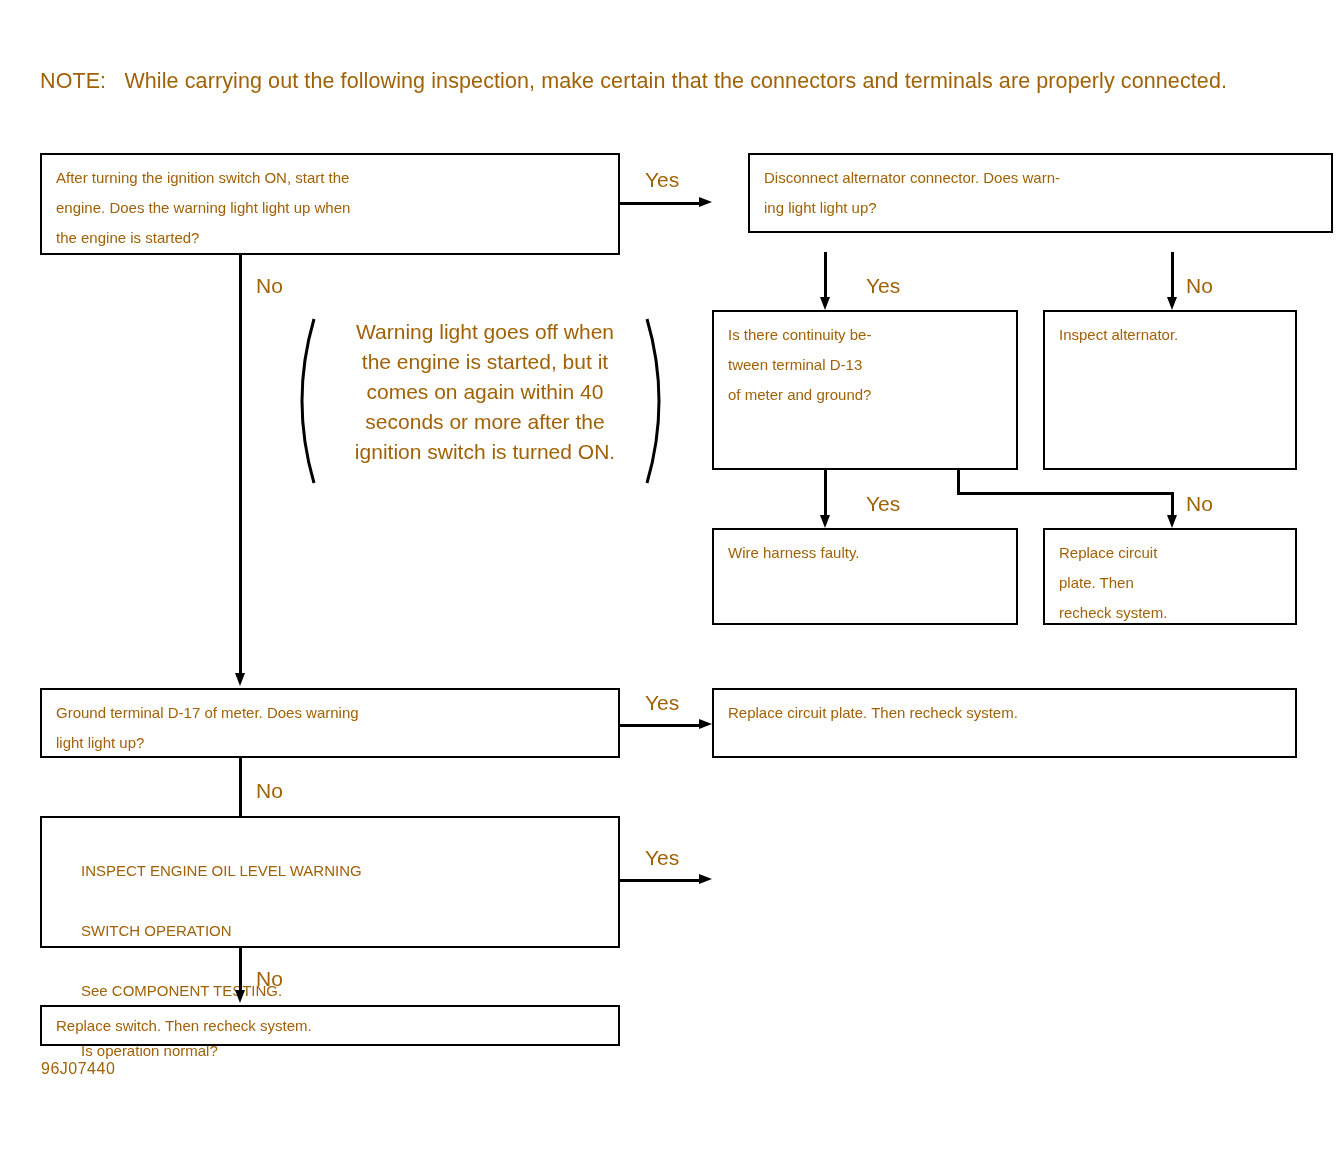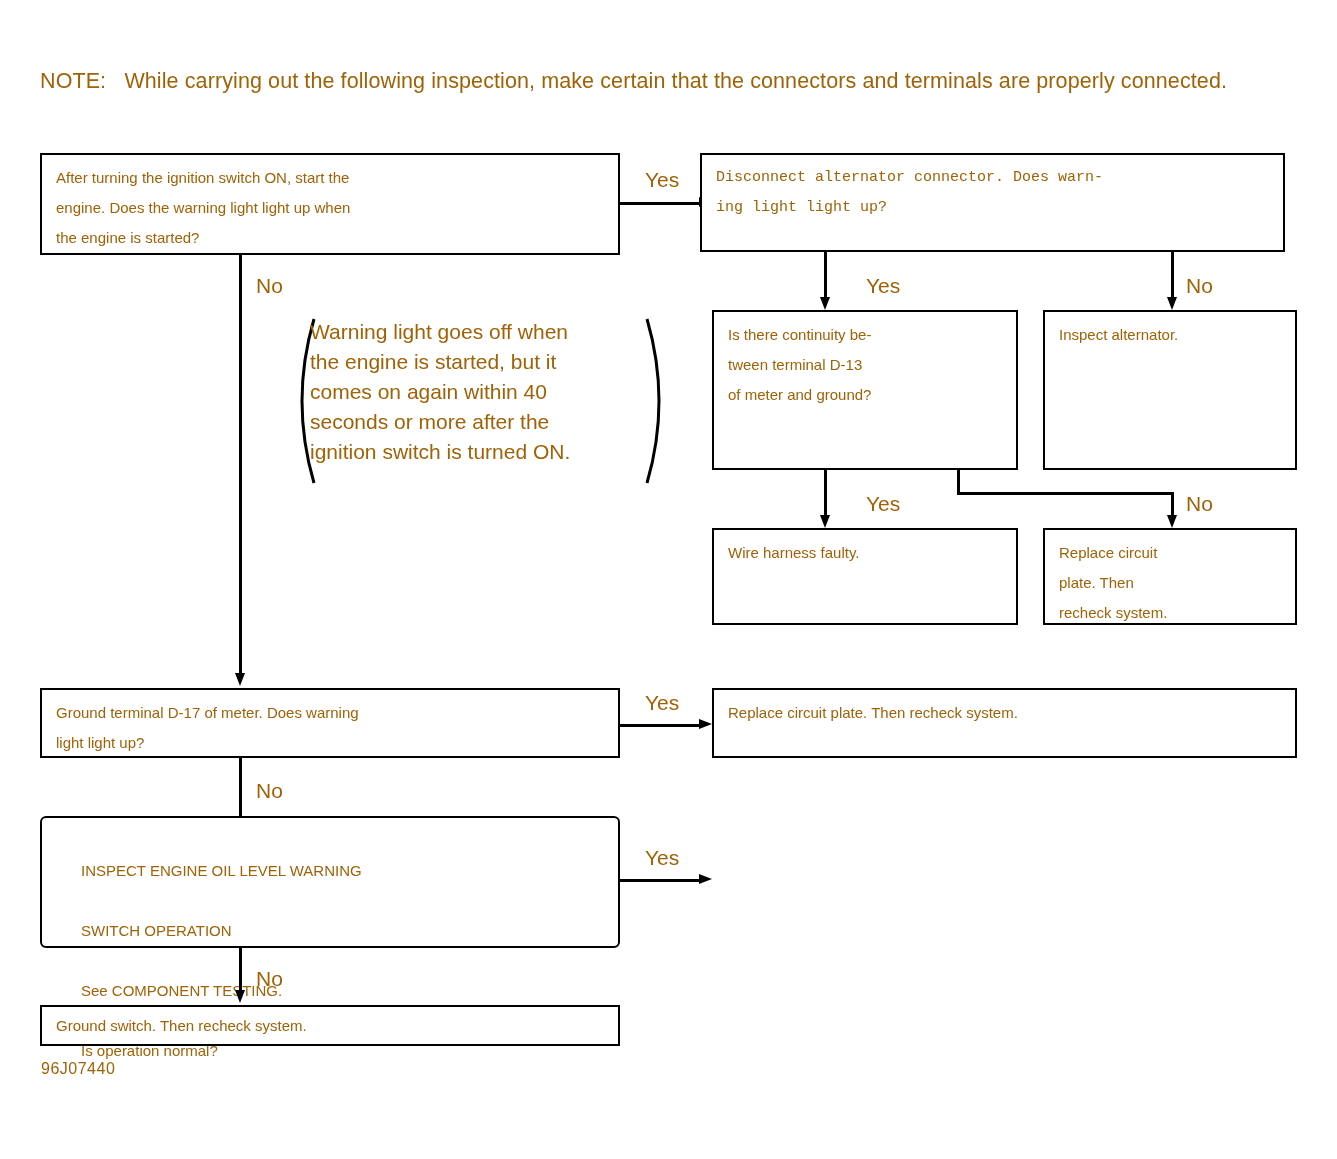--- a/index.html
+++ b/index.html
@@ -75,20 +75,21 @@
     height: 168px;
   }
   .paren-note .pntxt {
     position: absolute;
     left: 22px;
     top: 0px;
     width: 350px;
     font-size: 21px;
     line-height: 30px;
     white-space: pre-wrap;
+    text-align: center;
   }
   .paren-note svg { position: absolute; left: 0; top: 0; }
   .figid {
     position: absolute;
     left: 41px;
     top: 1060px;
     font-size: 16px;
     letter-spacing: 0.5px;
   }
 </style>
@@ -102,21 +103,21 @@
   <div class="box" style="left:40px; top:153px; width:580px; height:102px;">
     <div class="txt">After turning the ignition switch ON, start the
 engine. Does the warning light light up when
 the engine is started?</div>
   </div>
 
   <div class="lbl" style="left:645px; top:168px;">Yes</div>
   <div class="line hline" style="left:620px; top:202px; width:82px;"></div>
   <div class="arrow-right" style="left:699px; top:197px;"></div>
 
-  <div class="box" style="left:700px; top:153px; width:585px; height:99px;font-family:Liberation Mono, monospace;">
+  <div class="box" style="left:748px; top:153px; width:585px; height:80px;">
     <div class="txt">Disconnect alternator connector. Does warn-
 ing light light up?</div>
   </div>
 
   <div class="line vline" style="left:239px; top:255px; height:420px;"></div>
   <div class="arrow-down" style="left:234.5px; top:673px;"></div>
   <div class="lbl" style="left:256px; top:274px;">No</div>
 
   <div class="paren-note">
     <svg width="385" height="168" viewBox="0 0 385 168">
@@ -177,37 +178,37 @@
   <div class="line hline" style="left:620px; top:724px; width:82px;"></div>
   <div class="arrow-right" style="left:699px; top:719px;"></div>
 
   <div class="box" style="left:712px; top:688px; width:585px; height:70px;">
     <div class="txt">Replace circuit plate. Then recheck system.</div>
   </div>
 
   <div class="line vline" style="left:239px; top:758px; height:58px;"></div>
   <div class="lbl" style="left:256px; top:779px;">No</div>
 
-  <div class="box bold" style="left:40px; top:816px; width:580px; height:132px;border-radius:6px;">
+  <div class="box bold" style="left:40px; top:816px; width:580px; height:132px;">
     <div class="txt">
       <span class="b">INSPECT ENGINE OIL LEVEL WARNING</span><br>
       <span class="b">SWITCH OPERATION</span><br>
       <span class="b">See COMPONENT TESTING.</span><br>
       <span>Is operation normal?</span>
     </div>
   </div>
 
   <div class="lbl" style="left:645px; top:846px;">Yes</div>
   <div class="line hline" style="left:620px; top:879px; width:82px;"></div>
   <div class="arrow-right" style="left:699px; top:874px;"></div>
 
 
   <div class="line vline" style="left:239px; top:948px; height:45px;"></div>
   <div class="arrow-down" style="left:234.5px; top:990px;"></div>
   <div class="lbl" style="left:256px; top:967px;">No</div>
 
   <div class="box" style="left:40px; top:1005px; width:580px; height:41px;">
-    <div class="txt" style="top:4px;">Ground switch. Then recheck system.</div>
+    <div class="txt" style="top:4px;">Replace switch. Then recheck system.</div>
   </div>
 
   <div class="figid">96J07440</div>
 
 </div>
 
 </body></html>

